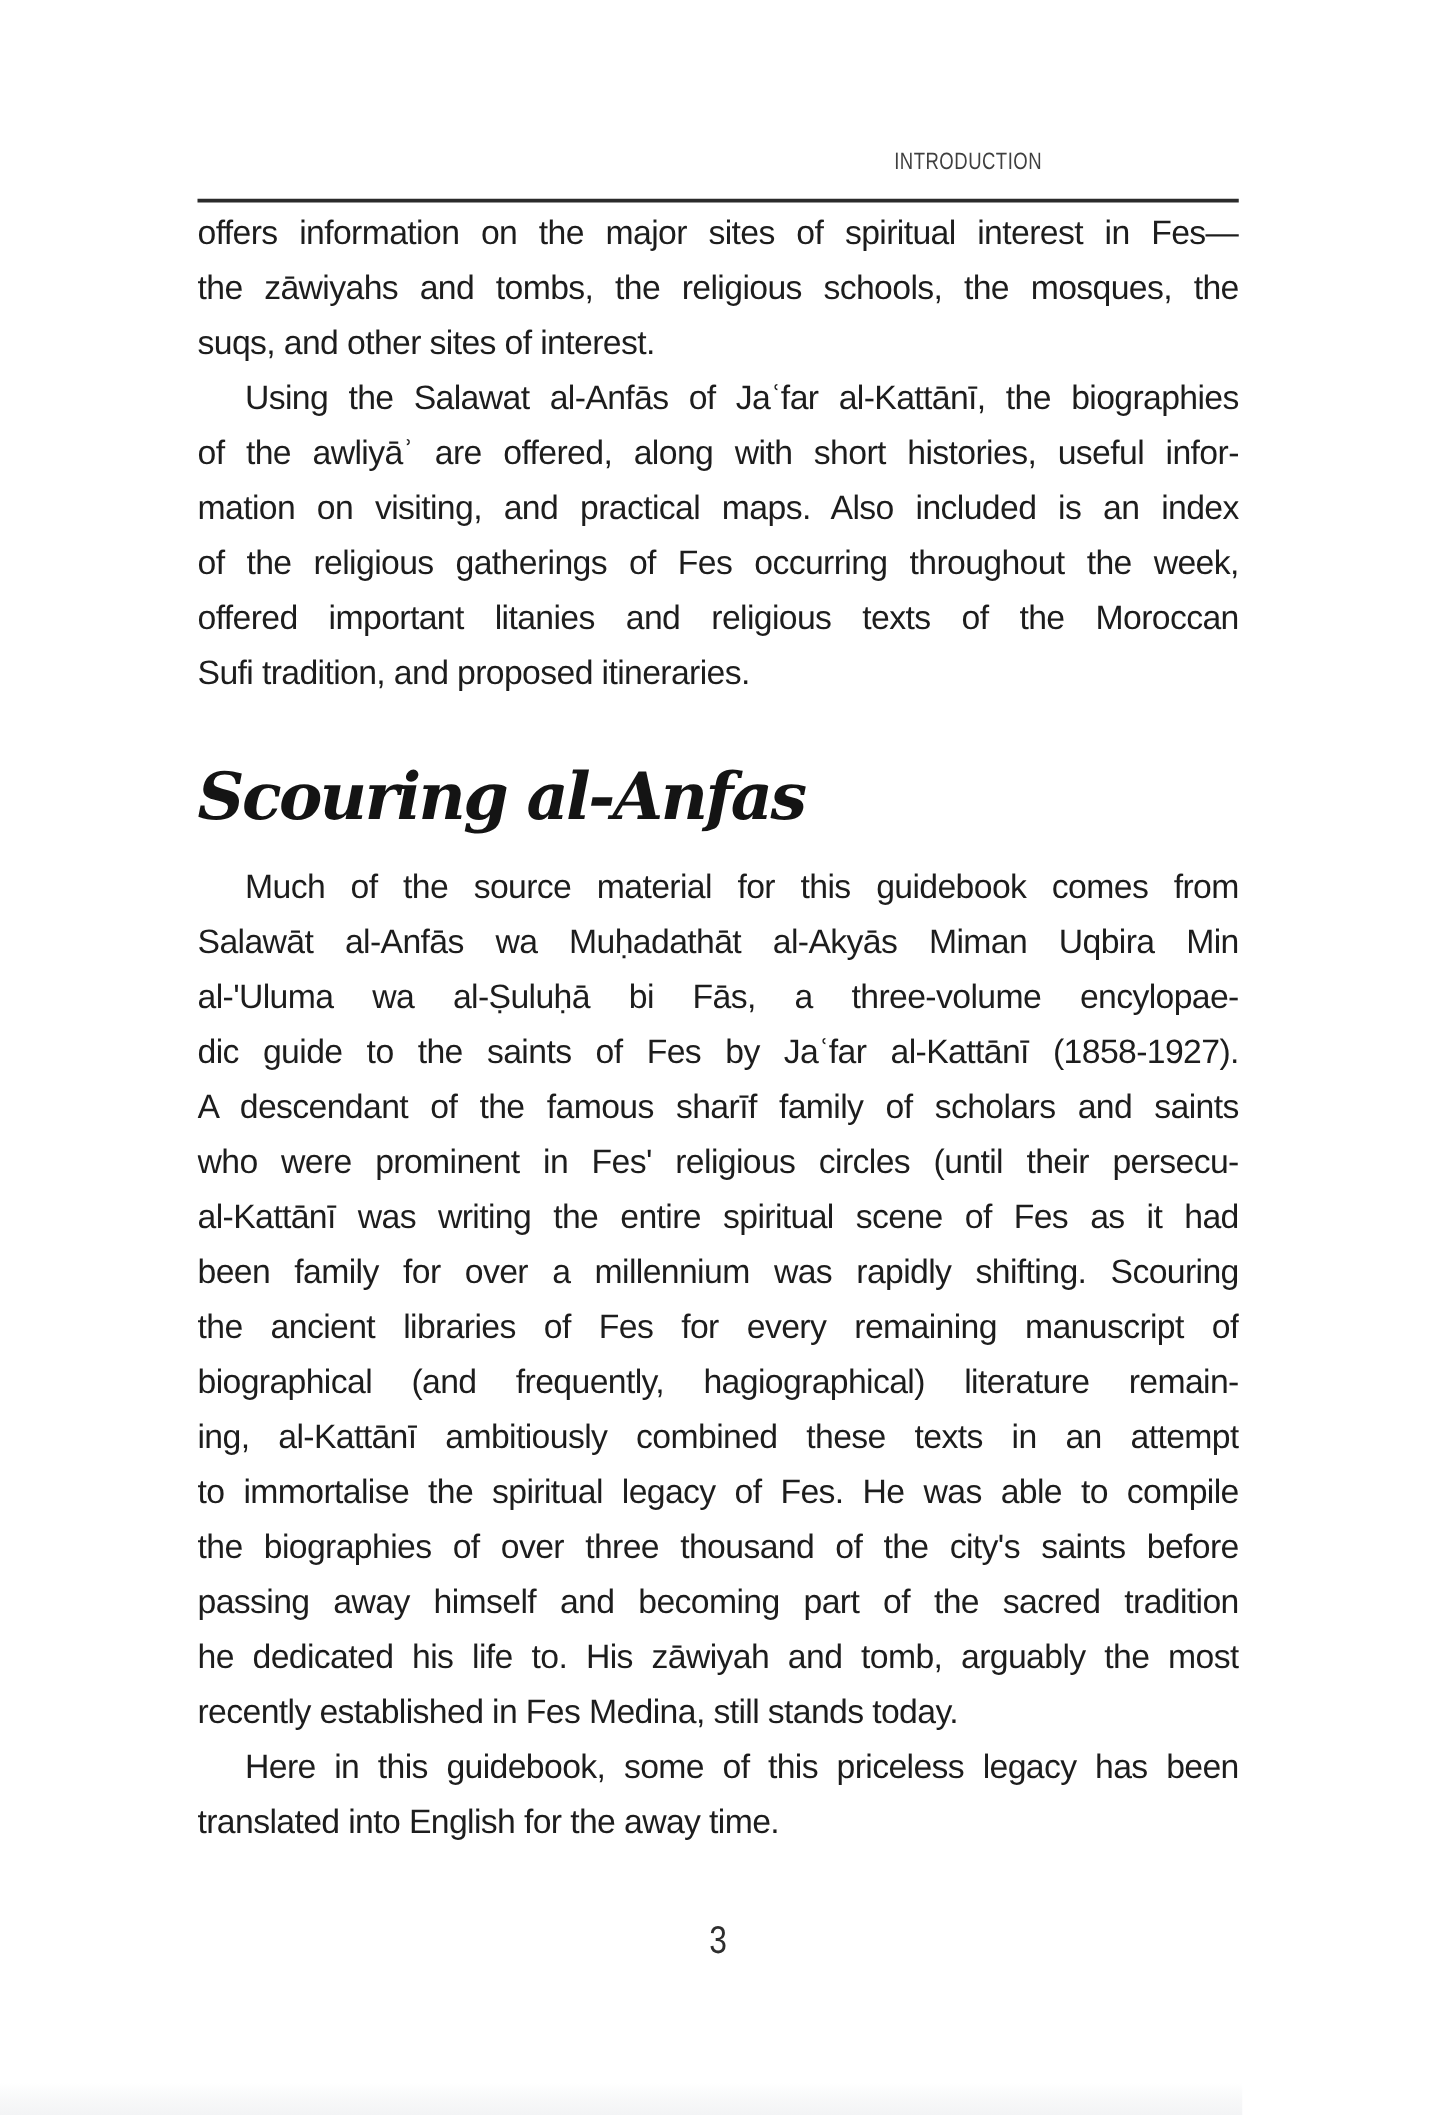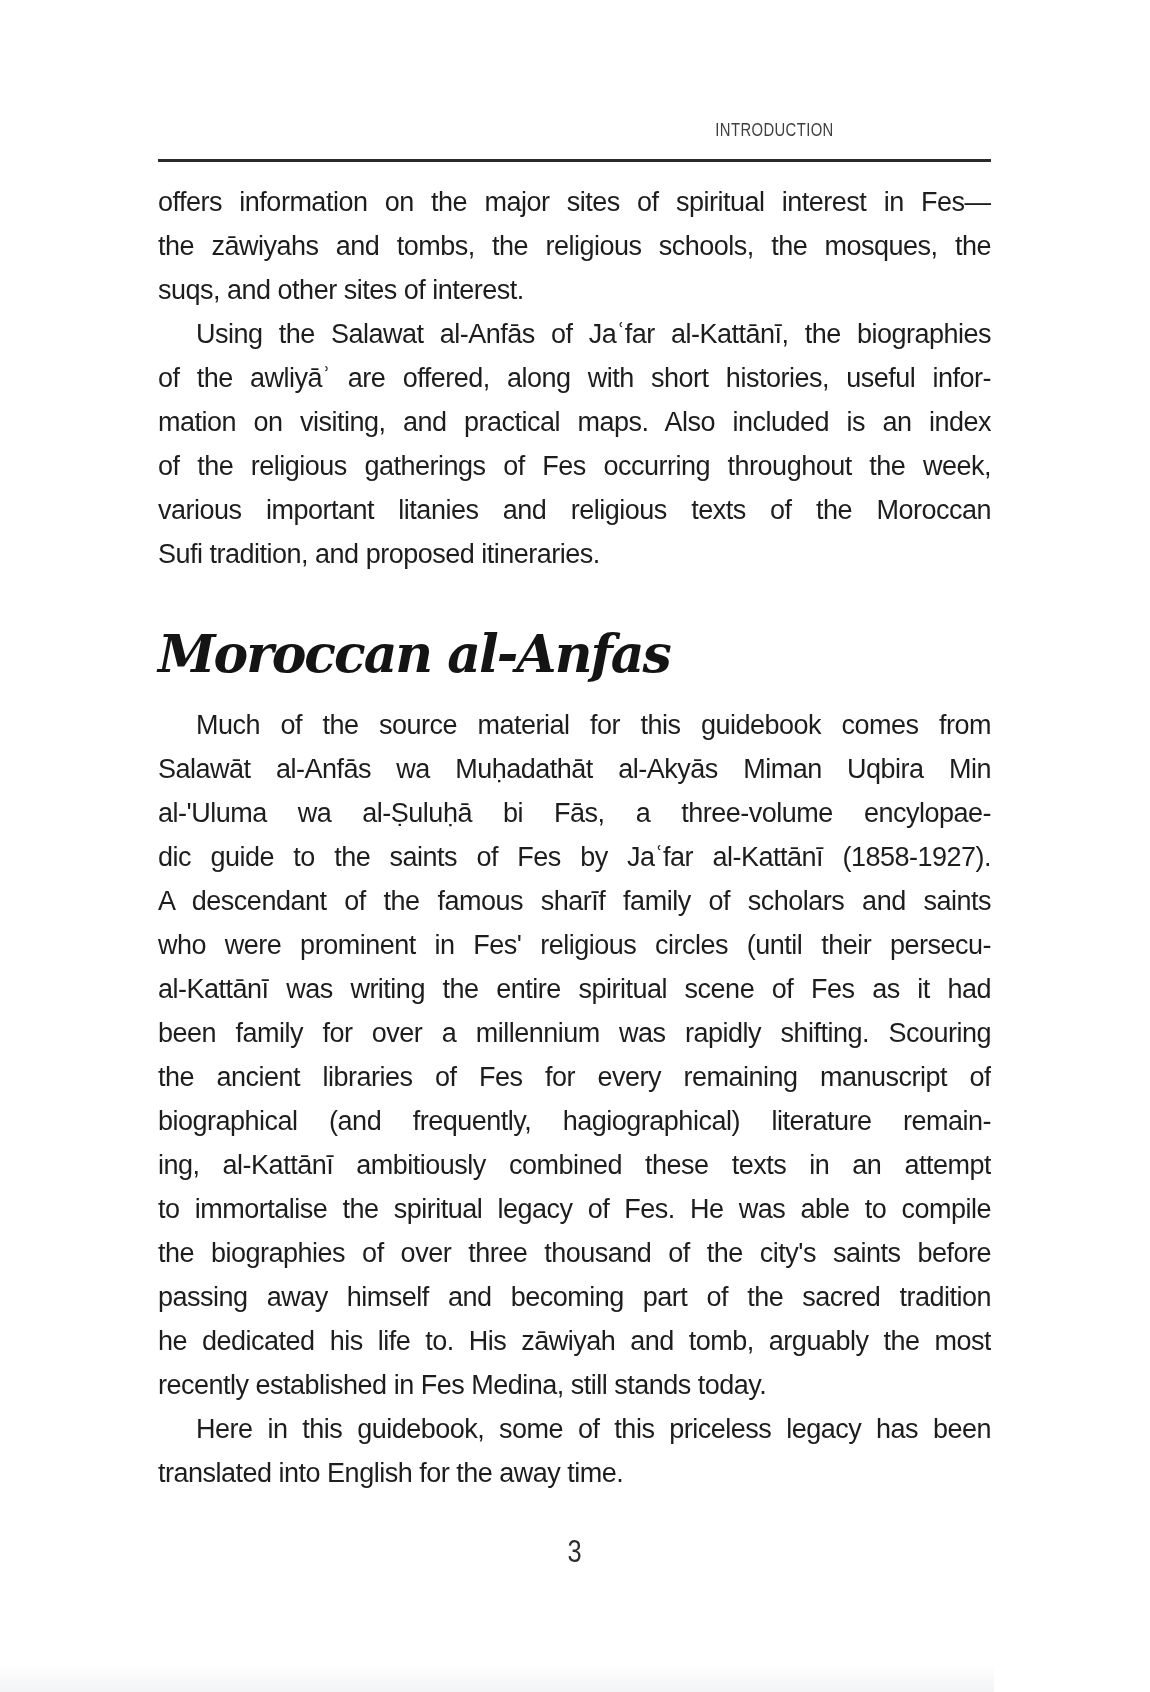--- a/index.html
+++ b/index.html
@@ -26,21 +26,21 @@
   .rule {
     position: absolute;
     top: 159px;
     left: 158px;
     width: 833px;
     height: 3px;
     background: #2b2b2b;
   }
   .content {
     position: absolute;
-    top: 180px;
+    top: 164px;
     left: 158px;
     width: 833px;
   }
   .para { margin: 0; }
   .line {
     font-size: 27px;
     letter-spacing: -0.5px;
     line-height: 44px;
     height: 44px;
     white-space: normal;
@@ -95,26 +95,26 @@
         <div class="para">
           <div class="line line-just"><span>offers information on the major sites of spiritual interest in Fes—</span></div>
           <div class="line line-just"><span>the </span><span class="it">zāwiyahs</span><span> and tombs, the religious schools, the mosques, the </span></div>
           <div class="line line-left"><span class="it">suqs</span><span>, and other sites of interest.</span></div>
         </div>
         <div class="para">
           <div class="line line-just indent"><span>Using the </span><span class="it">Salawat al-Anfās</span><span> of Jaʿfar al-Kattānī, the biographies</span></div>
           <div class="line line-just"><span>of the awliyāʾ are offered, along with short histories, useful infor-</span></div>
           <div class="line line-just"><span>mation on visiting, and practical maps. Also included is an index</span></div>
           <div class="line line-just"><span>of the religious gatherings of Fes occurring throughout the week,</span></div>
-          <div class="line line-just"><span>various important litanies and religious texts of the Moroccan</span></div>
+          <div class="line line-just"><span>offered important litanies and religious texts of the Moroccan</span></div>
           <div class="line line-left"><span>Sufi tradition, and proposed itineraries.</span></div>
         </div>
       </div>
 
-    <h1 class="script-heading">Moroccan al-Anfas</h1>
+    <h1 class="script-heading">Scouring al-Anfas</h1>
 
     <div>
         <div class="para">
           <div class="line line-just indent"><span>Much of the source material for this guidebook comes from</span></div>
           <div class="line line-just"><span class="it">Salawāt al-Anfās wa Muḥadathāt al-Akyās Miman Uqbira Min</span></div>
           <div class="line line-just"><span class="it">al-'Uluma wa al-Ṣuluḥā bi Fās</span><span>, a three-volume encylopae-</span></div>
           <div class="line line-just"><span>dic guide to the saints of Fes by Jaʿfar al-Kattānī (1858-1927).</span></div>
           <div class="line line-just"><span>A descendant of the famous </span><span class="it">sharīf</span><span> family of scholars and saints</span></div>
           <div class="line line-just"><span>who were prominent in Fes' religious circles (until their persecu-</span></div>
           <div class="line line-just"><span>al-Kattānī was writing the entire spiritual scene of Fes as it had</span></div>

